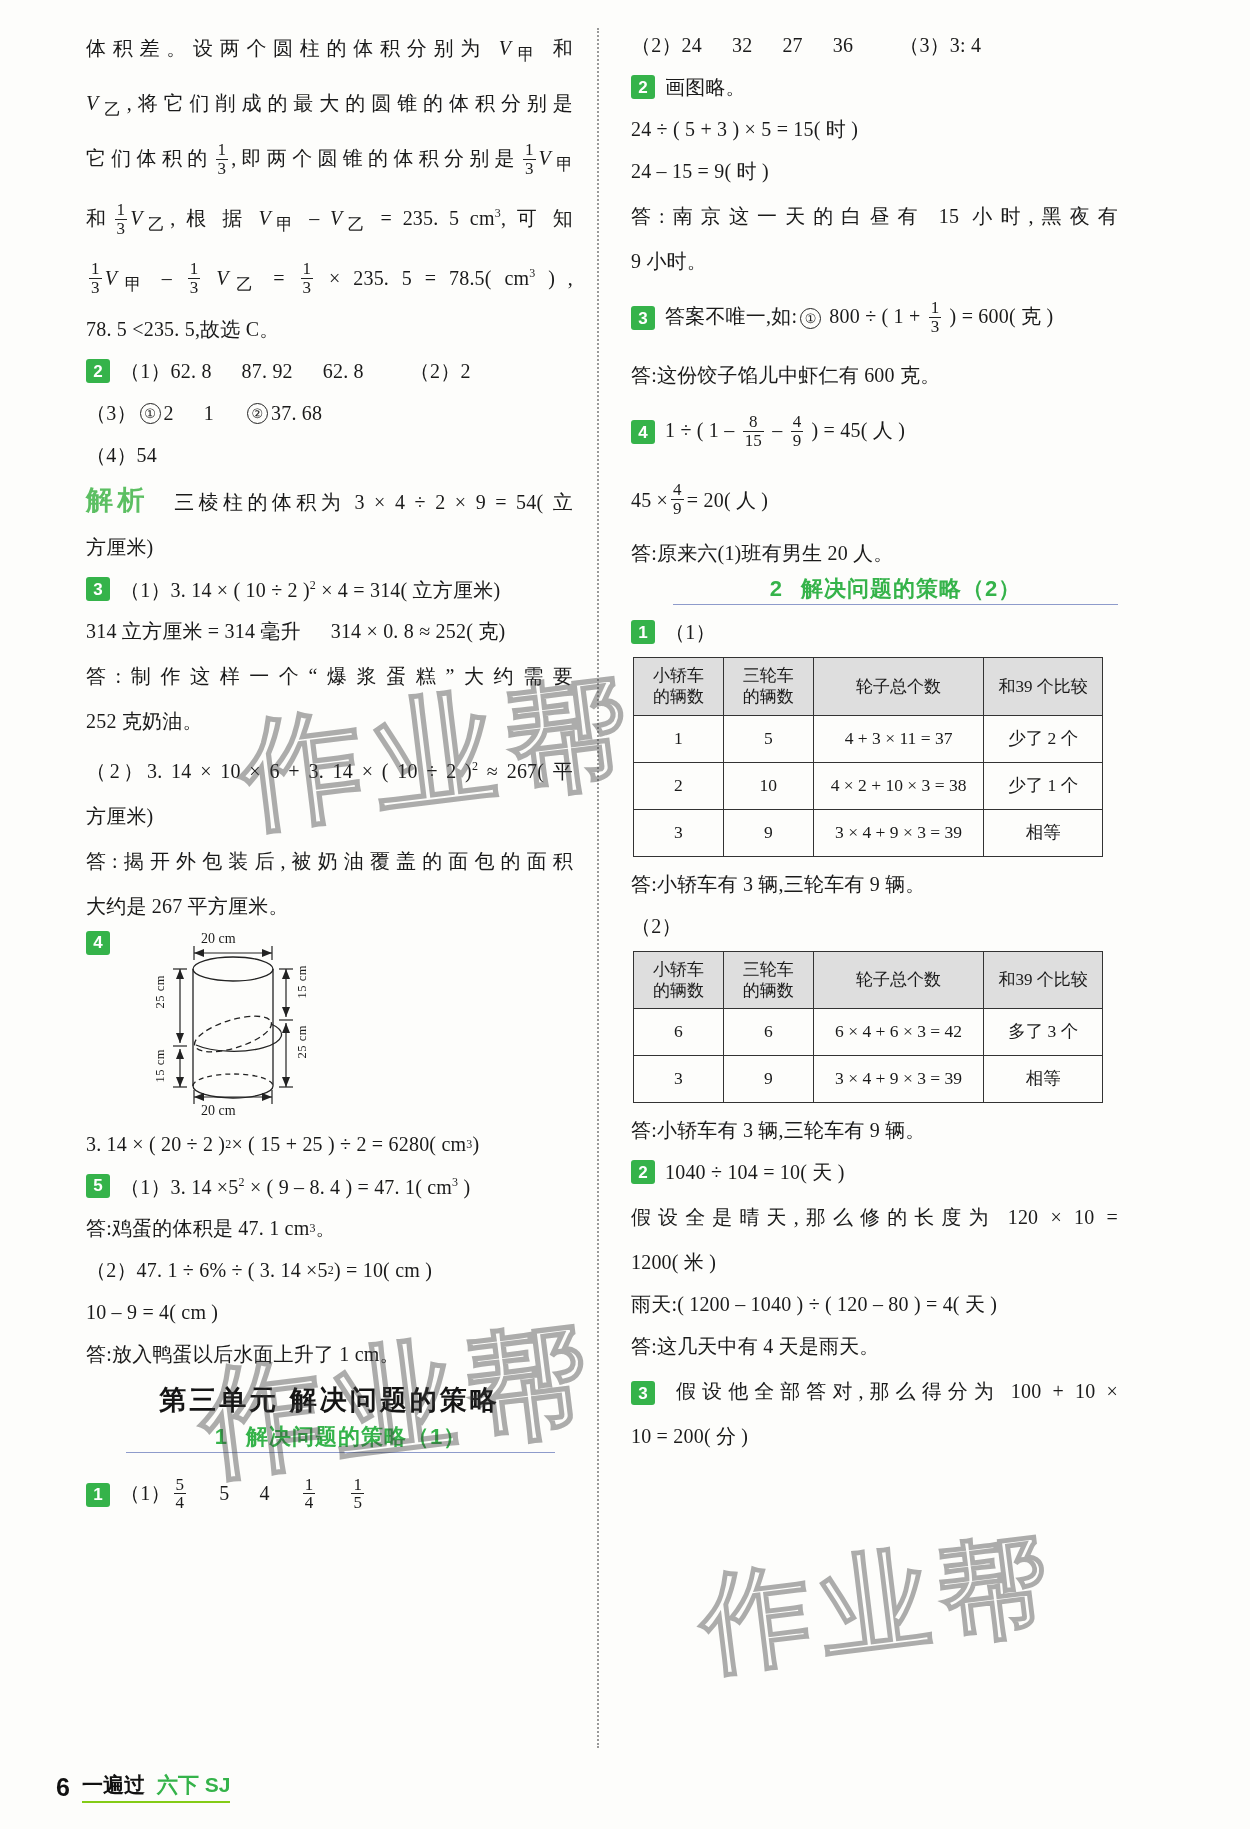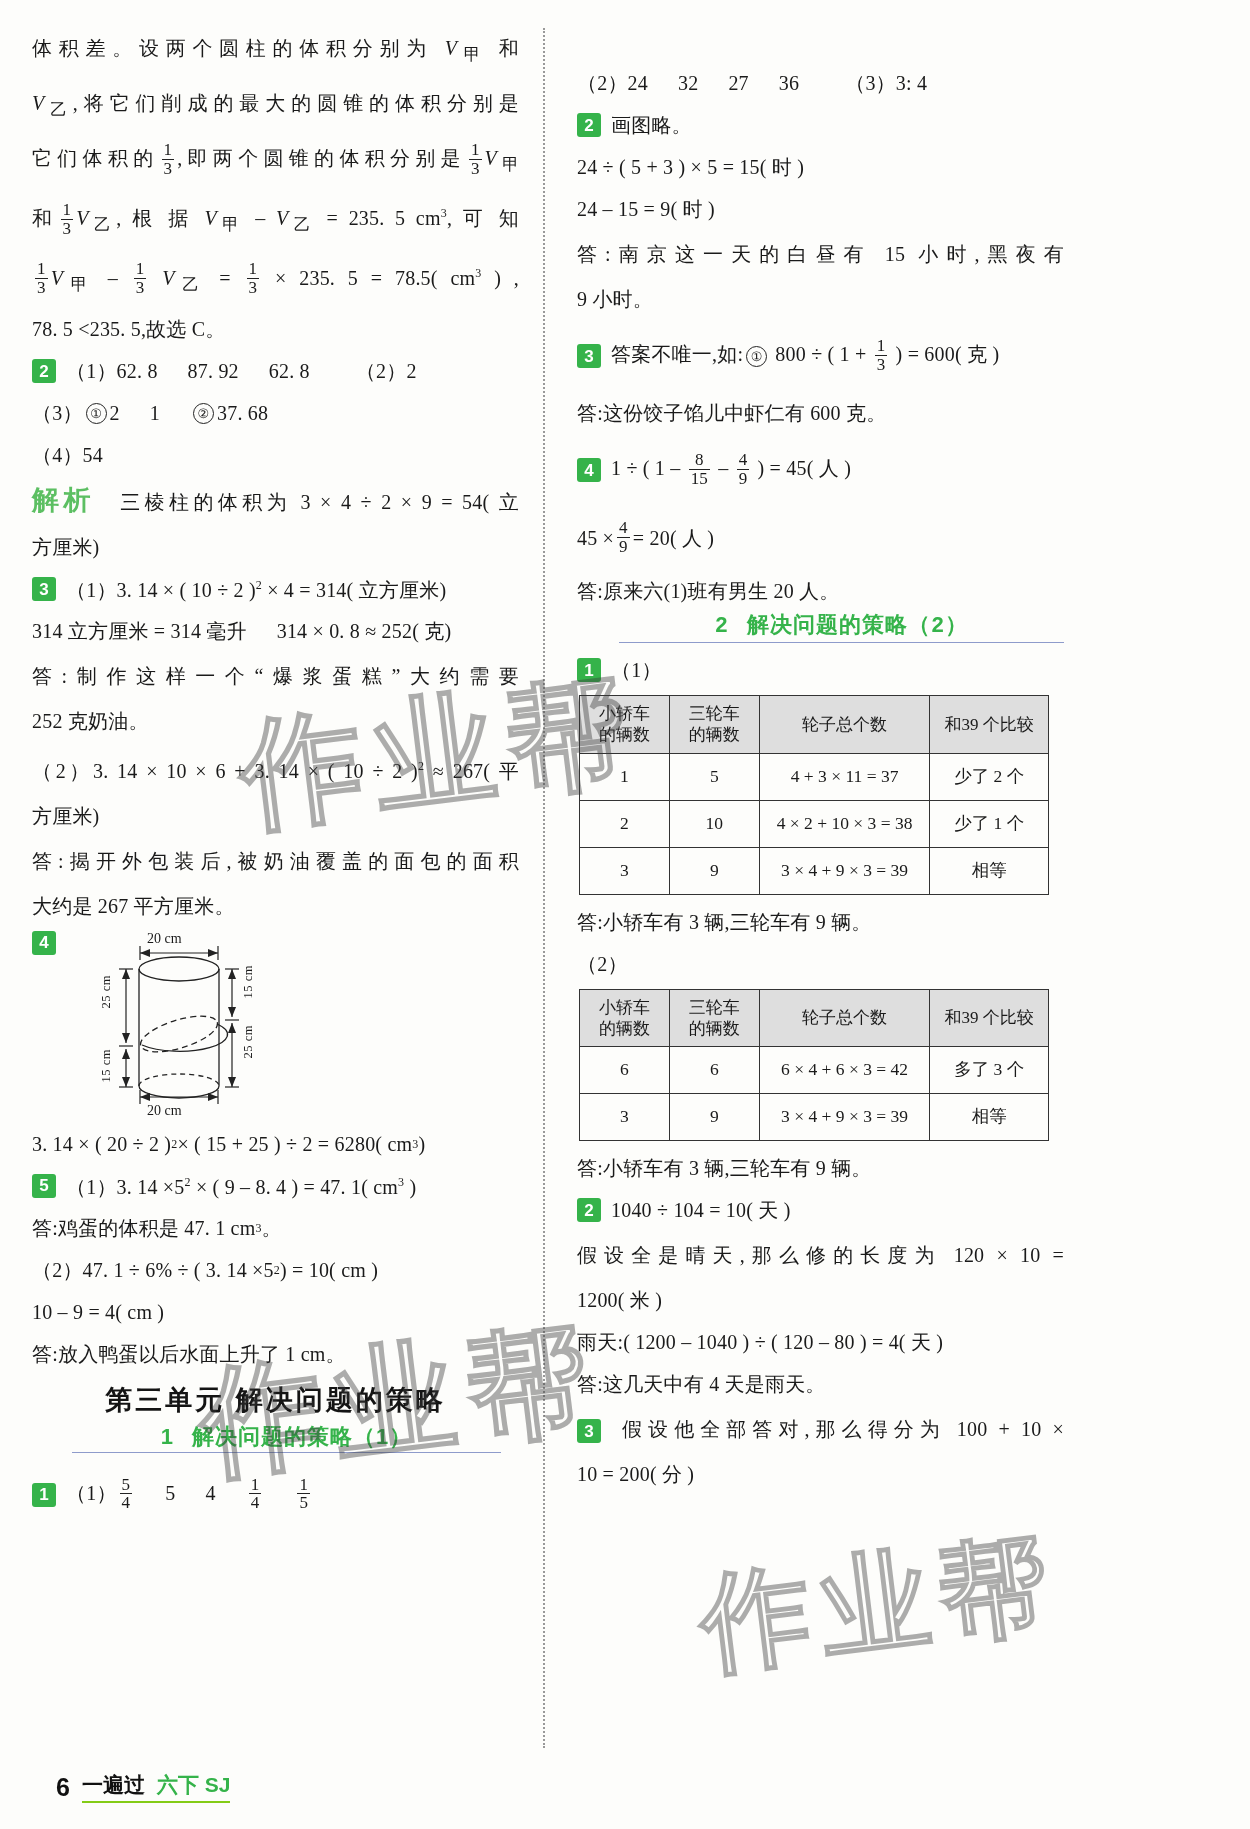--- a/index.html
+++ b/index.html
@@ -6,35 +6,35 @@
   body{
     width:1250px;height:1829px;
     background:#fdfdfb;
     font-family:"Liberation Serif","DejaVu Serif",serif;
     color:#1a1a1a;
     position:relative;
     overflow:hidden;
   }
   .page{
     position:absolute;inset:0;
-    padding:28px 44px 0 32px;
+    padding:28px 44px 0 86px;
     box-sizing:border-box;
   }
   .cols{
     display:flex;
     height:1720px;
     position:relative;
   }
   .col{
     width:487px;
     font-size:19.5px;
     line-height:1.0;
   }
   .col.left{padding-right:18px;}
-  .col.right{padding-left:26px;margin-top:38px;}
+  .col.right{padding-left:26px;}
   .divider{
     width:0;
     border-left:2px dotted #999;
     margin:0 6px;
     align-self:stretch;
   }
 
   
   .line{
     margin:0 0 8px 0;
@@ -415,21 +415,21 @@
             </span> ) = 45( 人 )</span>
       </div>
       <div class="line tall">
         45 × <span class="frac">
             <span class="num">4</span>
             <span class="den">9</span>
           </span> = 20( 人 )
       </div>
       <div class="line">答:原来六(1)班有男生 20 人。</div>
 
-      <div class="lesson-title" style="margin:6px 0 10px 42px;font-family:Liberation Mono, monospace;">
+      <div class="lesson-title" style="margin:6px 0 10px 42px;">
         <span class="n">2</span><span>解决问题的策略（2）</span>
       </div>
 
       <div class="line" style="margin-bottom:2px;">
         <span class="badge">1</span>
         <span>（1）</span>
       </div>
 
       <table class="answer-table">
         <thead>

